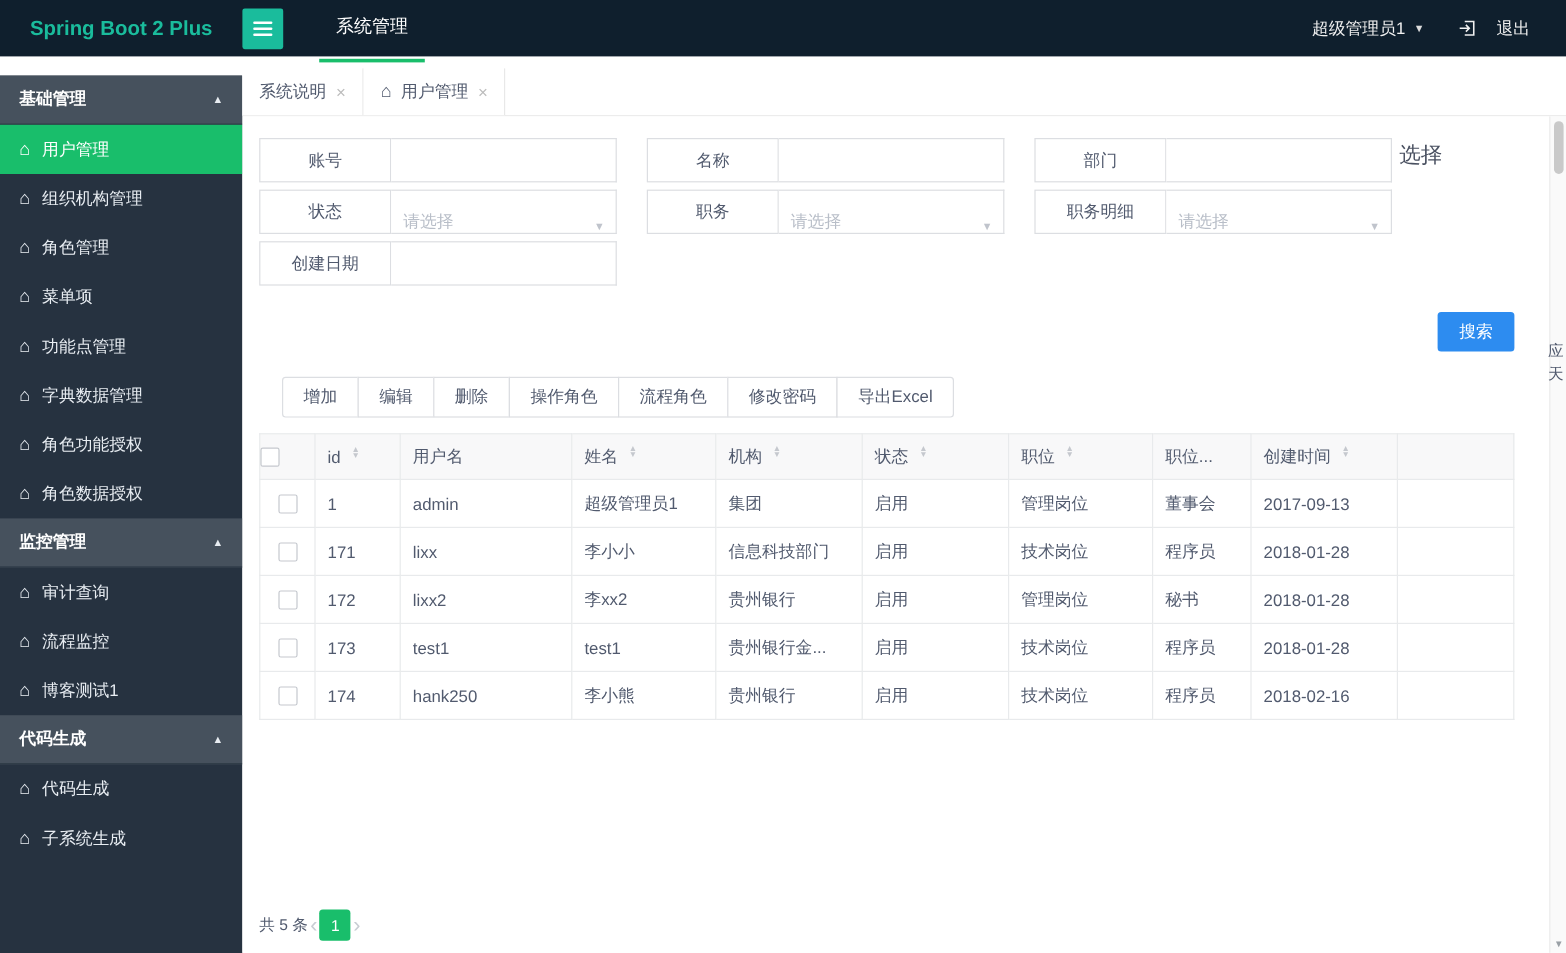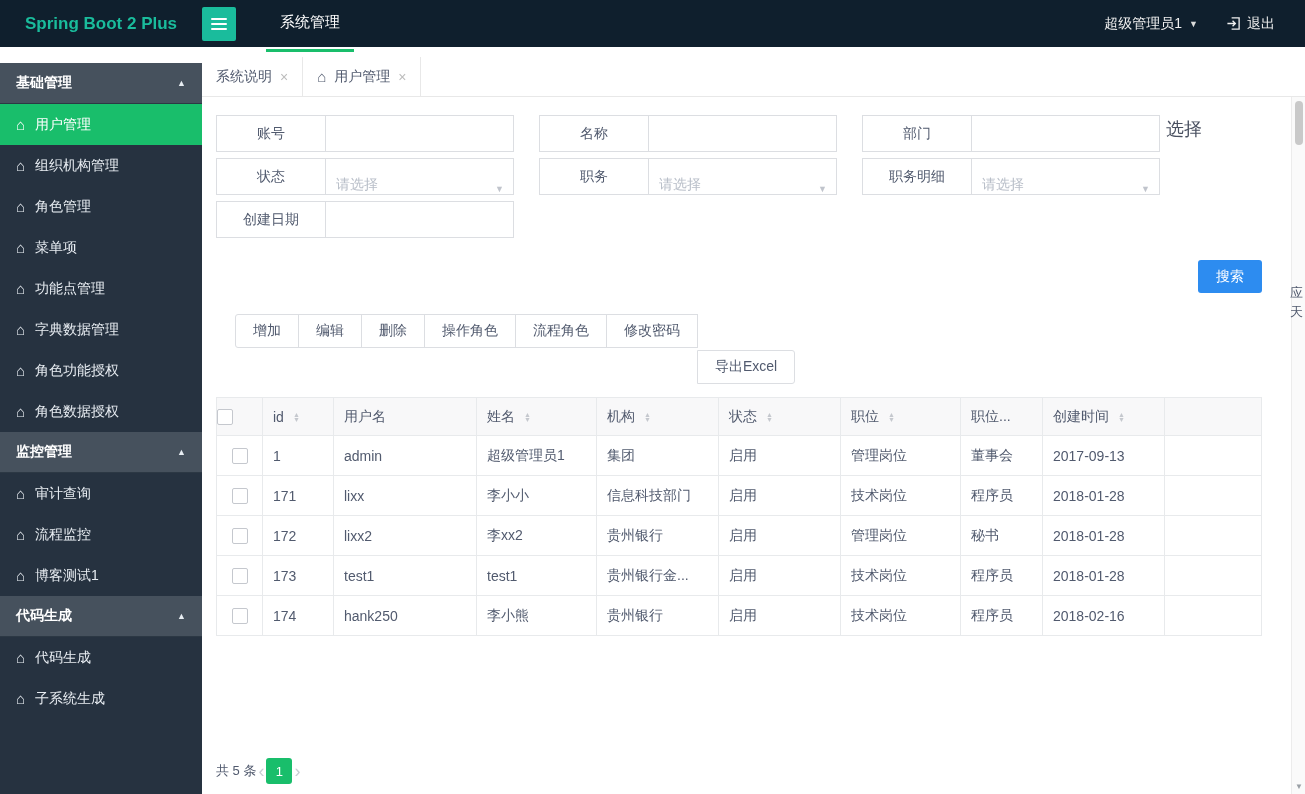--- a/index.html
+++ b/index.html
@@ -13,21 +13,21 @@
   .hamburger { width:34px; height:34px; background:#1abc9c; border-radius:2px;
                display:flex; flex-direction:column; justify-content:center; align-items:center;
                gap:3px; cursor:pointer; flex:0 0 auto; }
   .hbar { width:16px; height:2px; background:#fff; border-radius:1px; }
   .topnav-item { height:57px; margin-left:30px; padding:0 14px; display:flex; align-items:center;
                  color:#fff; font-size:15px; border-bottom:3px solid #19be6b; cursor:pointer; }
   .tb-spacer { flex:1; }
   .user-menu { color:#f0f0f0; font-size:14px; display:flex; align-items:center; gap:7px;
                margin-right:28px; cursor:pointer; }
   .caret-down { font-size:9px; color:#dcdcdc; }
-  .logout { color:#f0f0f0; font-size:14px; display:flex; align-items:center; gap:6px;
+  .logout { color:#f0f0f0; font-size:14px; display:flex; align-items:center; gap:17px;
             margin-right:30px; cursor:pointer; }
 
   
   .sidebar { position:absolute; top:43px; left:0; width:202px; height:737px; background:#263240;margin-top:20px; }
   .section-header { height:41px; background:#46515d; color:#fff; font-size:14px; font-weight:700;
                     display:flex; align-items:center; justify-content:space-between;
                     padding:0 16px; cursor:pointer; border-bottom:1px solid #2c3844; }
   .sec-caret { font-size:9px; color:#e8edf2; }
   .menu-item { height:41px; display:flex; align-items:center; gap:10px; padding:0 16px;
                color:#e8edf2; font-size:14px; cursor:pointer; }
@@ -61,30 +61,30 @@
   .choose-link { position:absolute; top:2px; right:60px; font-size:18px; color:#495060; cursor:pointer; }
 
   .search-row { display:flex; justify-content:flex-end; margin-top:22px; }
   .search-btn { width:64px; height:33px; background:#2d8cf0; color:#fff; border:none;
                 border-radius:3px; font-size:14px; cursor:pointer; }
 
   .toolbar { display:flex; margin-top:21px;padding-left:19px; }
   .tbtn { height:34px; padding:0 17px; background:#fff; border:1px solid #dcdee2;
           font-size:14px; color:#515a6e; margin-left:-1px; cursor:pointer; }
   .tbtn:first-child { margin-left:0; border-radius:3px 0 0 3px; }
-  .tbtn:last-child { border-radius:0 3px 3px 0;margin-top:36px; }
+  .tbtn:last-child { border-radius:0 3px 3px 0; }
 
   
   .grid { width:1046px; border-collapse:collapse; table-layout:fixed; margin-top:13px;
           font-size:14px; color:#515a6e; }
   .grid th { height:38px; background:#f8f8f9; border:1px solid #e8eaec; font-weight:400;
              text-align:left; padding:0 10px; }
   .grid td { height:40px; border:1px solid #e8eaec; padding:0 10px; background:#fff;
              overflow:hidden; white-space:nowrap; text-overflow:ellipsis; }
-  .th-inner { display:flex; align-items:center; gap:9px; }
+  .th-inner { display:flex; align-items:flex-start; gap:9px; }
   .sort { display:inline-flex; flex-direction:column; }
   .sort i { font-style:normal; font-size:7px; line-height:5px; color:#c5c8ce; }
   .cb-cell { text-align:center; padding:0 !important; }
   .checkbox { width:16px; height:16px; border:1px solid #c5c8ce; border-radius:2px;
               display:inline-block; background:#fff; vertical-align:middle; cursor:pointer; }
   col.w-cb{width:46px} col.w-id{width:71px} col.w-user{width:143px} col.w-name{width:120px}
   col.w-org{width:122px} col.w-status{width:122px} col.w-pos{width:120px}
   col.w-posd{width:82px} col.w-created{width:122px} col.w-fill{width:auto}
 
   

